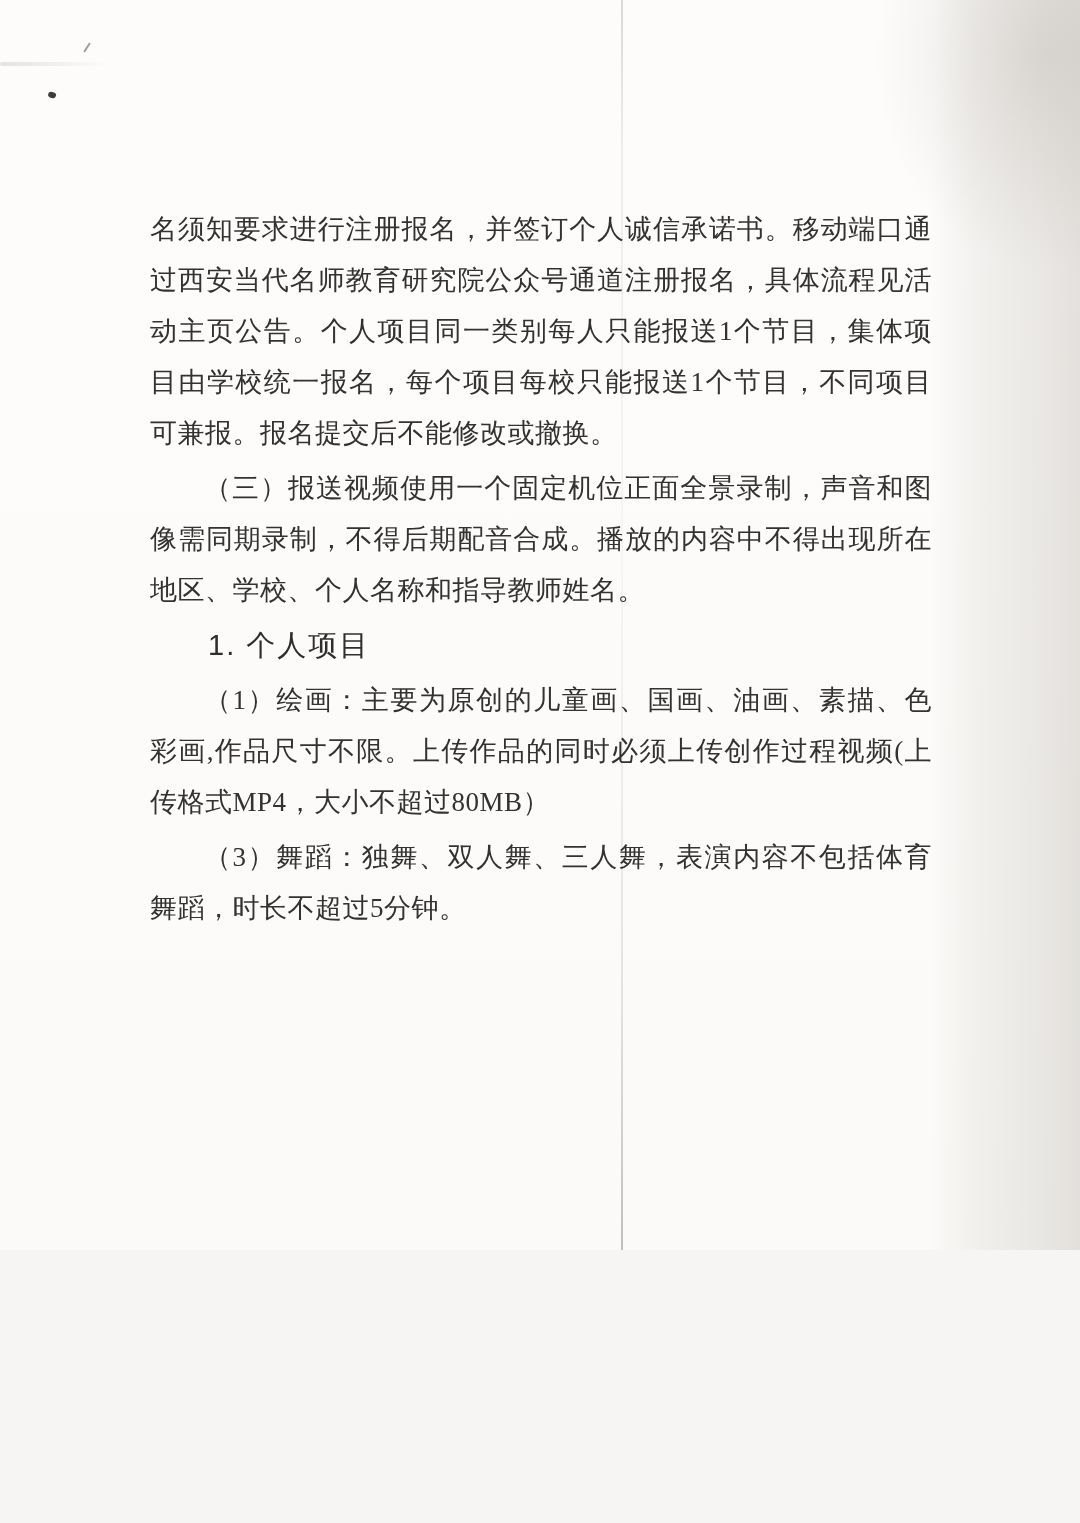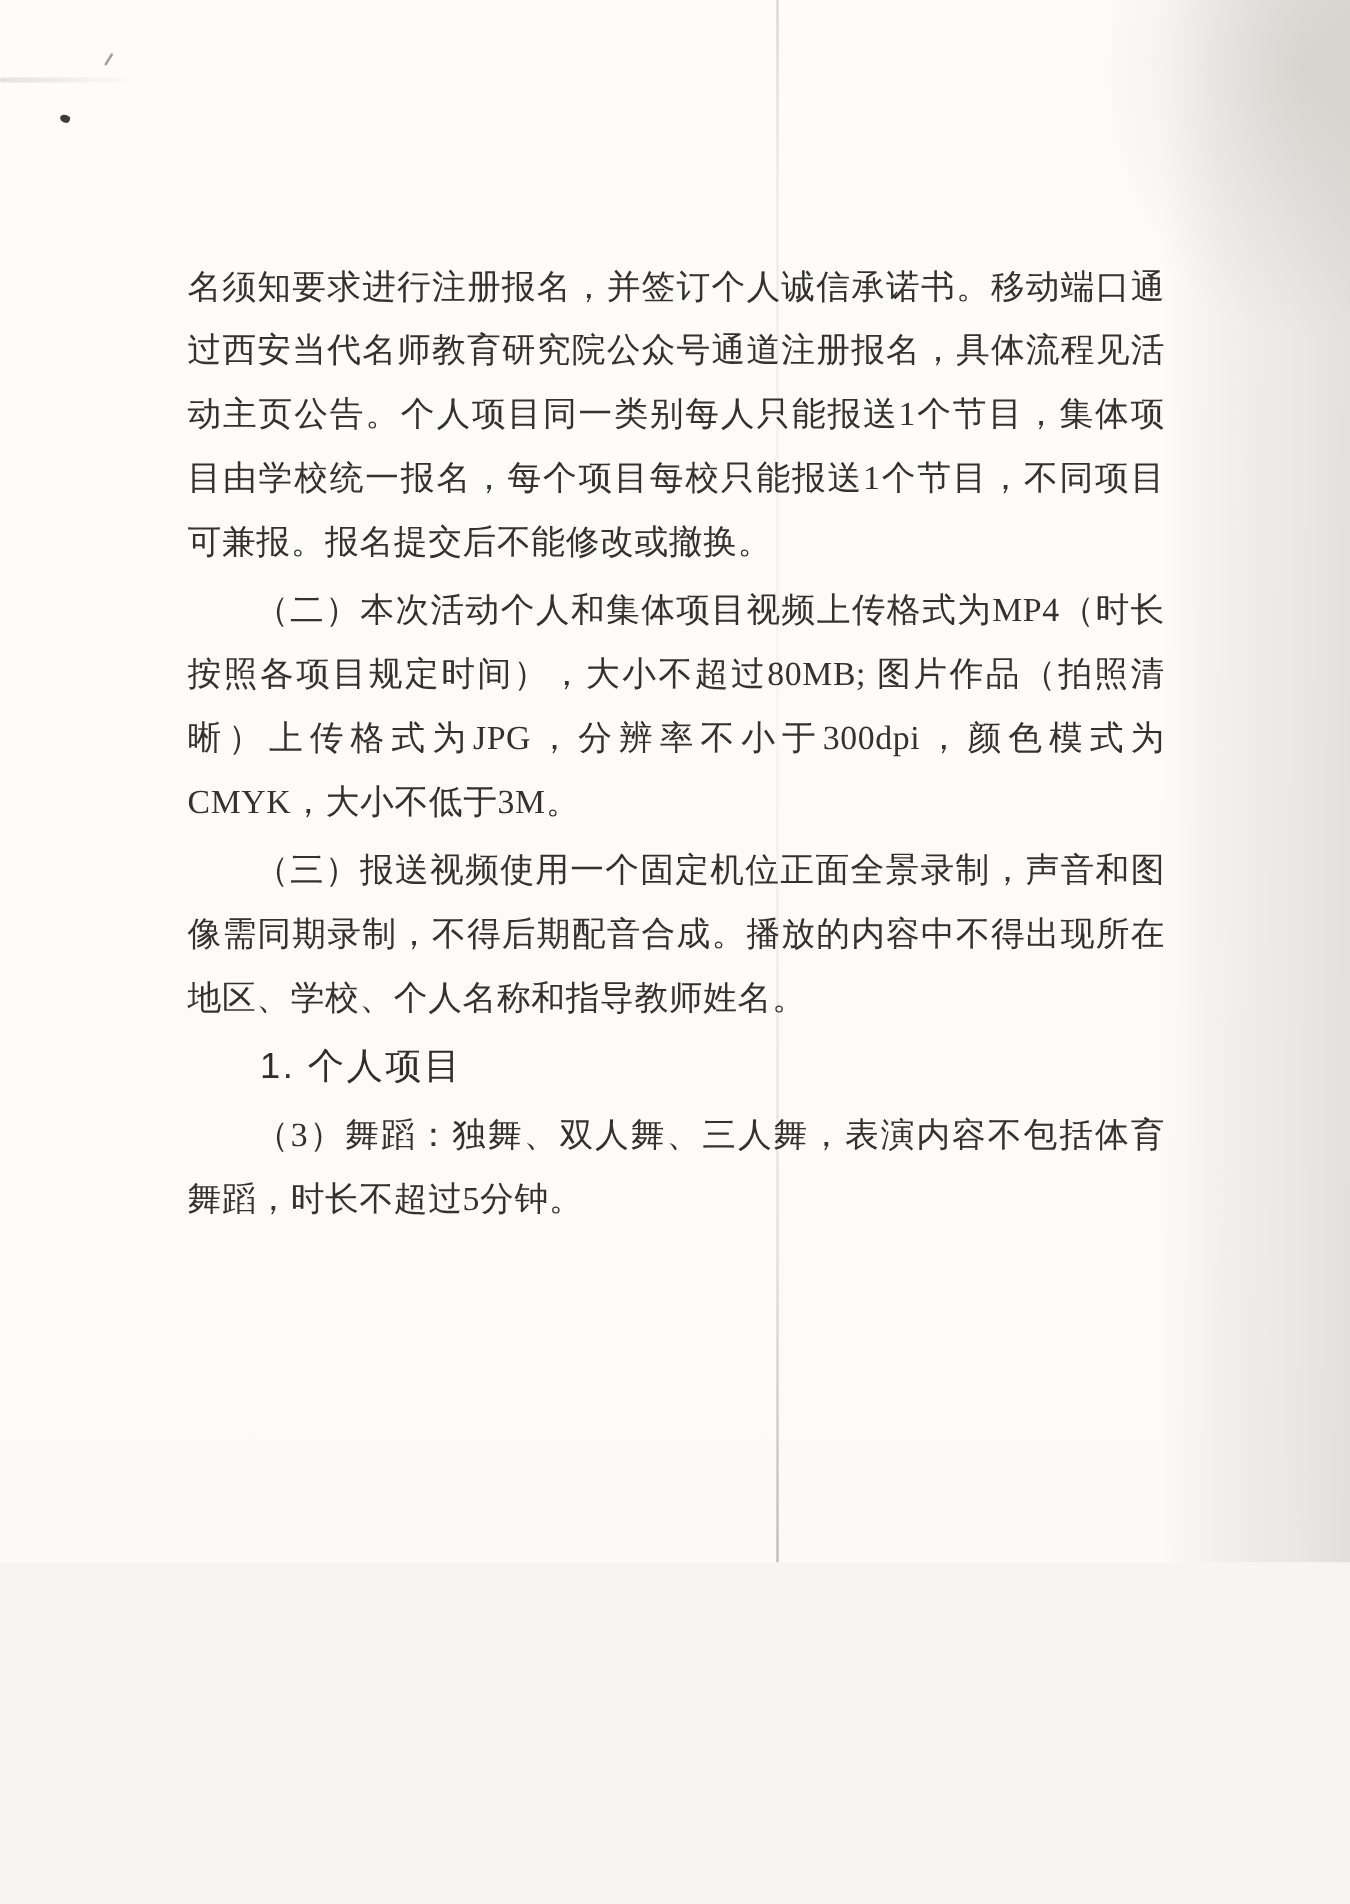--- a/index.html
+++ b/index.html
@@ -150,26 +150,26 @@
   <div class="edge-shadow"></div>
   <div class="corner-shade"></div>
   <div class="speck-tick"></div>
   <div class="speck-dot"></div>
   <div class="top-left-streak"></div>
   <div class="smudge-bottom"></div>
 
   <main class="content">
     <p class="body-para">名须知要求进行注册报名，并签订个人诚信承诺书。移动端口通过西安当代名师教育研究院公众号通道注册报名，具体流程见活动主页公告。个人项目同一类别每人只能报送1个节目，集体项目由学校统一报名，每个项目每校只能报送1个节目，不同项目可兼报。报名提交后不能修改或撤换。</p>
 
-    <p class="body-para indent">（二）本次活动个人和集体项目视频上传格式为MP4（时长按照各项目规定时间），大小不超过80MB; 图片作品（拍照清晰）上传格式为JPG，分辨率不小于300dpi，颜色模式为CMYK，大小不低于3M。</p>
 
     <p class="body-para indent">（三）报送视频使用一个固定机位正面全景录制，声音和图像需同期录制，不得后期配音合成。播放的内容中不得出现所在地区、学校、个人名称和指导教师姓名。</p>
 
     <h2 class="section-heading">1. 个人项目</h2>
 
+    <p class="body-para indent">（1）绘画：主要为原创的儿童画、国画、油画、素描、色彩画,作品尺寸不限。上传作品的同时必须上传创作过程视频(上传格式MP4，大小不超过80MB）</p>
 
 
     <p class="body-para indent">（3）舞蹈：独舞、双人舞、三人舞，表演内容不包括体育舞蹈，时长不超过5分钟。</p>
   </main>
 
   <div class="page-number">— 3 —</div>
 
 </div>
 
 </body></html>

